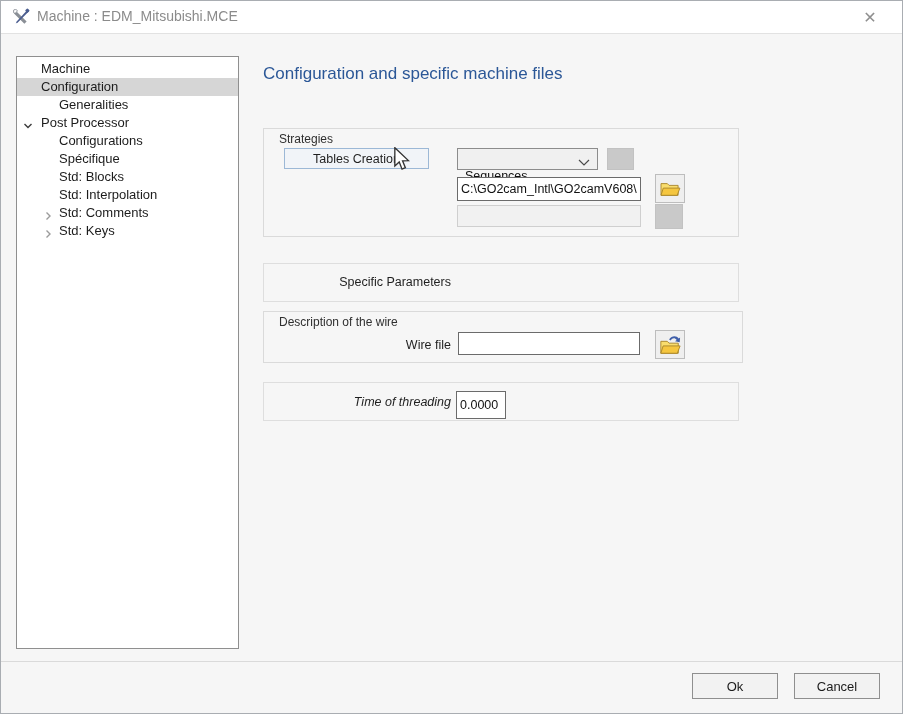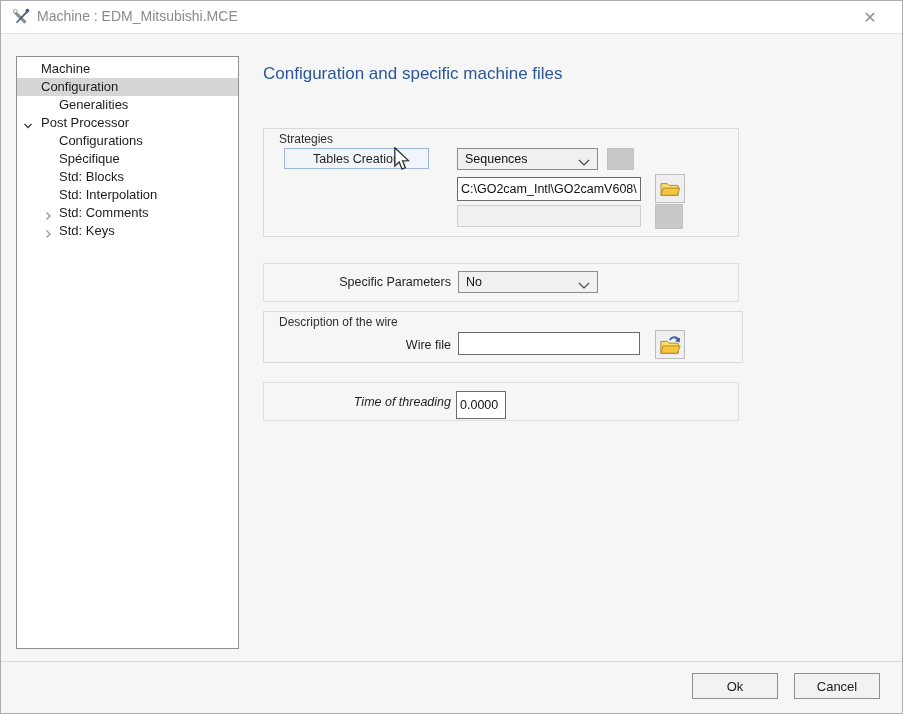--- a/index.html
+++ b/index.html
@@ -19,21 +19,21 @@
   .lvl1 .tree-arrow{left:6px;}
   .lvl2 .tree-arrow{left:26px;}
   
   .page-heading{position:absolute;left:262px;top:63px;font-size:17px;color:#2b5797;}
   .groupbox{position:absolute;border:1px solid #dadada;box-sizing:border-box;}
   .groupbox .legend{position:absolute;top:-8px;left:10px;background:#f6f6f6;padding:0 5px;font-size:12px;color:#2f2f2f;margin-top:11px;}
   .panelbox{position:absolute;border:1px solid #dedede;box-sizing:border-box;background:#f6f6f6;}
   .ctl-label{position:absolute;font-size:12.5px;color:#1f1f1f;text-align:right;}
   .push-btn{position:absolute;box-sizing:border-box;background:#f1f4f8;border:1px solid #9cb8d6;font-size:12.5px;color:#1f1f1f;text-align:center;}
   .combo{position:absolute;box-sizing:border-box;background:#f0f0f0;border:1px solid #8c8c8c;font-size:12.5px;color:#111;}
-  .combo .combo-text{position:absolute;left:7px;top:3px;}
+  .combo .combo-text{position:absolute;left:7px;top:20px;}
   .combo .combo-chevron{position:absolute;right:7px;top:7px;}
   .txt-input{position:absolute;box-sizing:border-box;background:#ffffff;border:1px solid #6b6b6b;font-family:"Liberation Sans", sans-serif;font-size:12.5px;color:#111;padding:0 3px;outline:none;}
   .txt-input.disabled{background:#f1f1f1;border:1px solid #cfcfcf;}
   .gray-btn{position:absolute;box-sizing:border-box;background:#c9c9c9;border:1px solid #c2c2c2;}
   .icon-btn{position:absolute;box-sizing:border-box;background:#efefef;border:1px solid #bdbdbd;display:flex;align-items:center;justify-content:center;overflow:visible;}
   .cursor-arrow{position:absolute;z-index:9;}
   
   .footer-sep{position:absolute;left:0;top:660px;width:100%;height:1px;background:#dadada;}
   .dlg-btn{position:absolute;top:672px;width:86px;height:26px;box-sizing:border-box;background:#f2f2f2;border:1px solid #8f8f8f;font-size:13px;color:#1a1a1a;text-align:center;line-height:24px;}
   .dlg-btn.ok{left:691px;}
@@ -109,28 +109,20 @@
       <path d="M4.5 9 L23 9 L20 17 L2 17 Z" fill="#f5c63f" stroke="#a8852a" stroke-width="1"></path>
     </svg>
   </span>
 
   <input class="txt-input disabled" style="left: 456px; top: 204px; width: 184px; height: 22px;" disabled="" value="">
 
   <span class="gray-btn" style="left:654px;top:203px;width:28px;height:25px;"></span>
 
   <div class="panelbox" style="left:262px;top:262px;width:476px;height:39px;"></div>
   <span class="ctl-label" style="left:280px;top:274px;width:170px;">Specific Parameters</span>
-  <div class="combo" style="left:457px;top:270px;width:140px;height:22px;">
-    <span class="combo-text">No</span>
-    <span class="combo-chevron">
-      <svg width="12" height="8" viewBox="0 0 12 8">
-          <polyline points="1,1 6,6 11,1" fill="none" stroke="#4a4a4a" stroke-width="1.2"></polyline>
-        </svg>
-    </span>
-  </div>
 
   <div class="groupbox" style="left:262px;top:310px;width:480px;height:52px;">
     <span class="legend">Description of the wire</span>
   </div>
   <span class="ctl-label" style="left:350px;top:337px;width:100px;">Wire file</span>
   <input class="txt-input" style="left: 457px; top: 331px; width: 182px; height: 23px;" value="">
   <span class="icon-btn" style="left:654px;top:329px;width:30px;height:29px;">
     <svg width="22" height="22" viewBox="0 0 24 24">
       <path d="M11 6 C14 1.5 19 1.5 21.5 5 L23 3.8 L22.6 9 L17.5 8 L19.3 6.6 C17.5 4 14.5 4.2 12.8 7 Z" fill="#3e5ea9"></path>
       <path d="M2 8 L9 8 L11 10 L21 10 L21 21 L2 21 Z" fill="#f9dd6d" stroke="#a8852a" stroke-width="1"></path>

